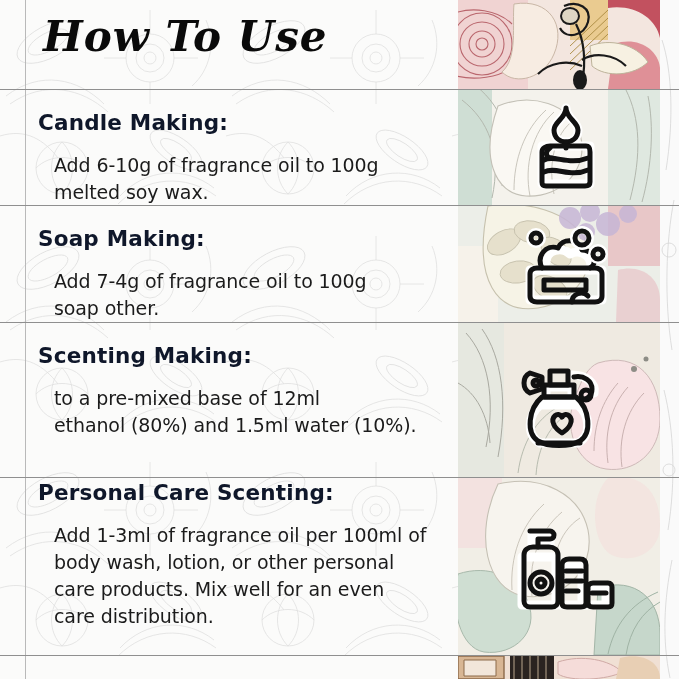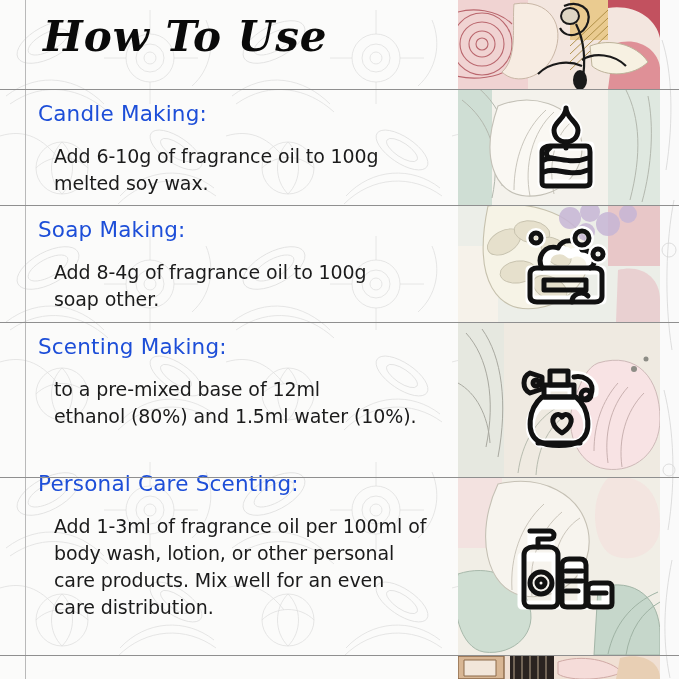--- a/index.html
+++ b/index.html
@@ -83,26 +83,26 @@
     left: 38px;
     width: 410px;
   }
   .section.s0 { top: 98px; }
   .section.s1 { top: 214px; }
   .section.s2 { top: 331px; }
   .section.s3 { top: 468px; }
 
   .sec-head {
     font-family: "DejaVu Sans", "Liberation Sans", sans-serif;
-    font-weight: 400;
+    font-weight: 700;
     font-size: 21.5px;
     line-height: 1.15;
     letter-spacing: .2px;
-    color: #1d4ed8;
-    margin: 4px 0 9px 0;
+    color: #0f172a;
+    margin: 13px 0 9px 0;
     white-space: nowrap;
   }
   .sec-body {
     font-family: "DejaVu Sans", "Liberation Sans", sans-serif;
     font-weight: 400;
     font-size: 19px;
     line-height: 1.42;
     letter-spacing: -0.1px;
     color: #1b1b1b;
     margin: 16px;
@@ -196,21 +196,21 @@
       <p class="sec-head">Candle Making:</p>
       <p class="sec-body">
         <span class="ln">Add 6-10g of fragrance oil to 100g</span>
         <span class="ln">melted soy wax.</span>
       </p>
     </div>
 
     <div class="section s1">
       <p class="sec-head">Soap Making:</p>
       <p class="sec-body">
-        <span class="ln">Add 8-4g of fragrance oil to 100g</span>
+        <span class="ln">Add 7-4g of fragrance oil to 100g</span>
         <span class="ln">soap other.</span>
       </p>
     </div>
 
     <div class="section s2">
       <p class="sec-head">Scenting Making:</p>
       <p class="sec-body">
         <span class="ln">to a pre-mixed base of 12ml</span>
         <span class="ln">ethanol (80%) and 1.5ml water (10%).</span>
       </p>

